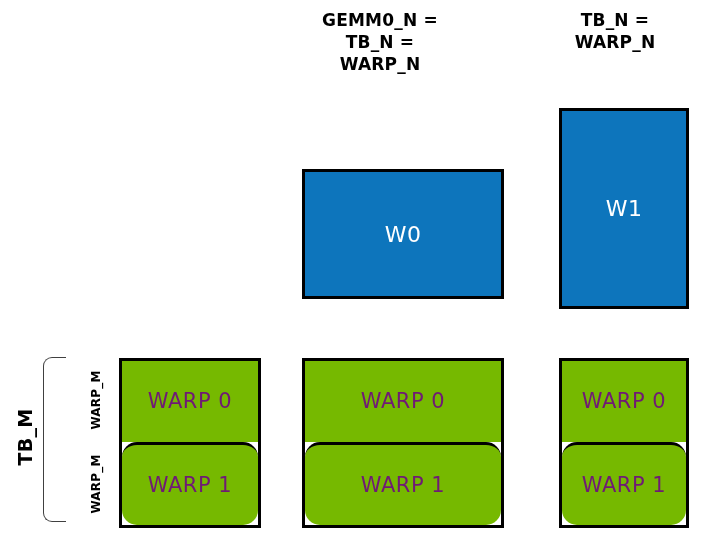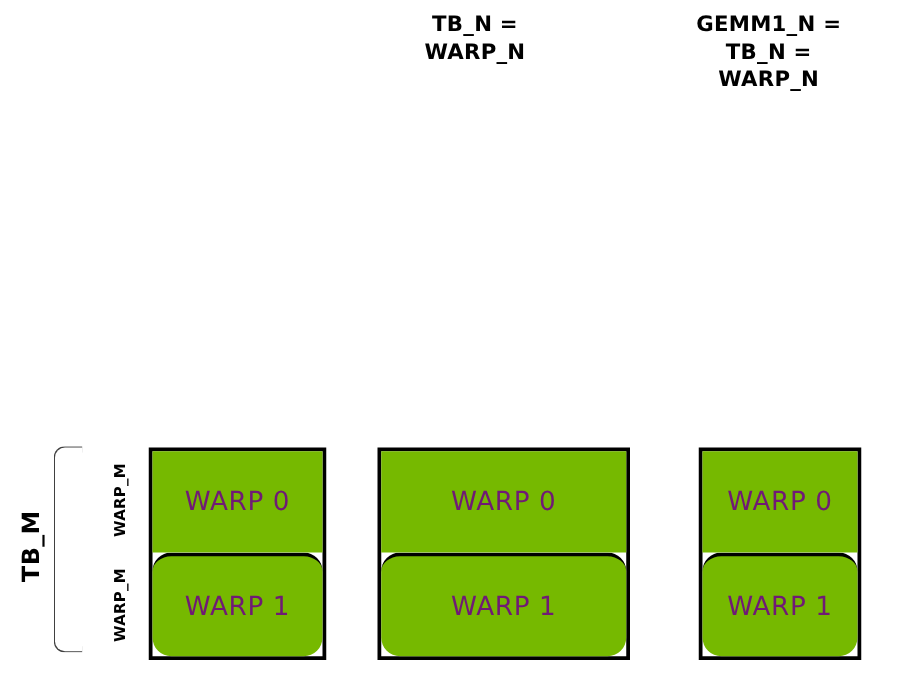--- a/index.html
+++ b/index.html
@@ -90,31 +90,37 @@
     border-bottom-left-radius: 9px;
     background: transparent;
   }
 </style>
 </head>
 <body>
 
 <div class="canvas">
 
   <div class="col-label" style="left:290px; top:9px; width:180px;">
+    <div>GEMM0_N =</div>
     <div>TB_N =</div>
     <div>WARP_N</div>
   </div>
 
   <div class="col-label" style="left:525px; top:9px; width:180px;">
-    <div>GEMM1_N =</div>
     <div>TB_N =</div>
     <div>WARP_N</div>
   </div>
 
+  <div class="bluebox" style="left:302px; top:169px; width:202px; height:130px;">
+    <span>W0</span>
+  </div>
 
+  <div class="bluebox" style="left:559px; top:108px; width:130px; height:201px;">
+    <span>W1</span>
+  </div>
 
   <div class="rot tbm-label" style="left:-16px; top:425px; width:82px; height:24px; line-height:24px;">TB_M</div>
 
   <div class="bracket" style="left:43px; top:357px; width:23px; height:165px;"></div>
 
   <div class="rot warpm-label" style="left:61px; top:392px; width:70px; height:16px; line-height:16px;">WARP_M</div>
 
   <div class="rot warpm-label" style="left:61px; top:476px; width:70px; height:16px; line-height:16px;">WARP_M</div>
 
   <div class="green-group" style="left:119px; top:358px; width:142px; height:170px;">

